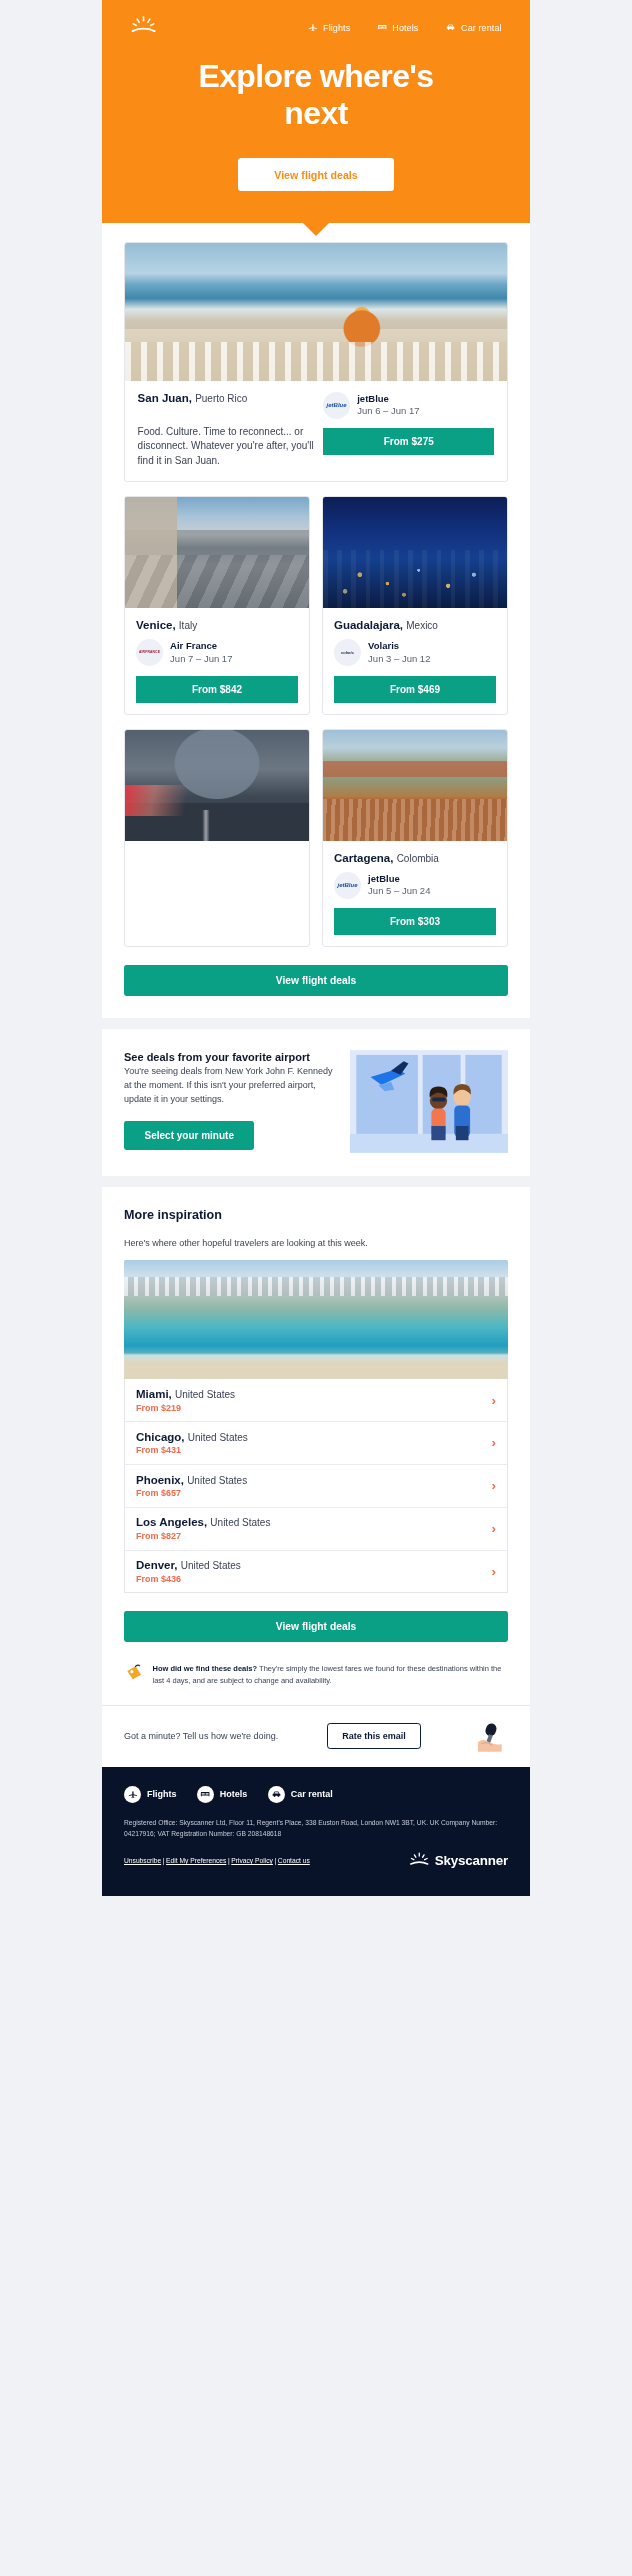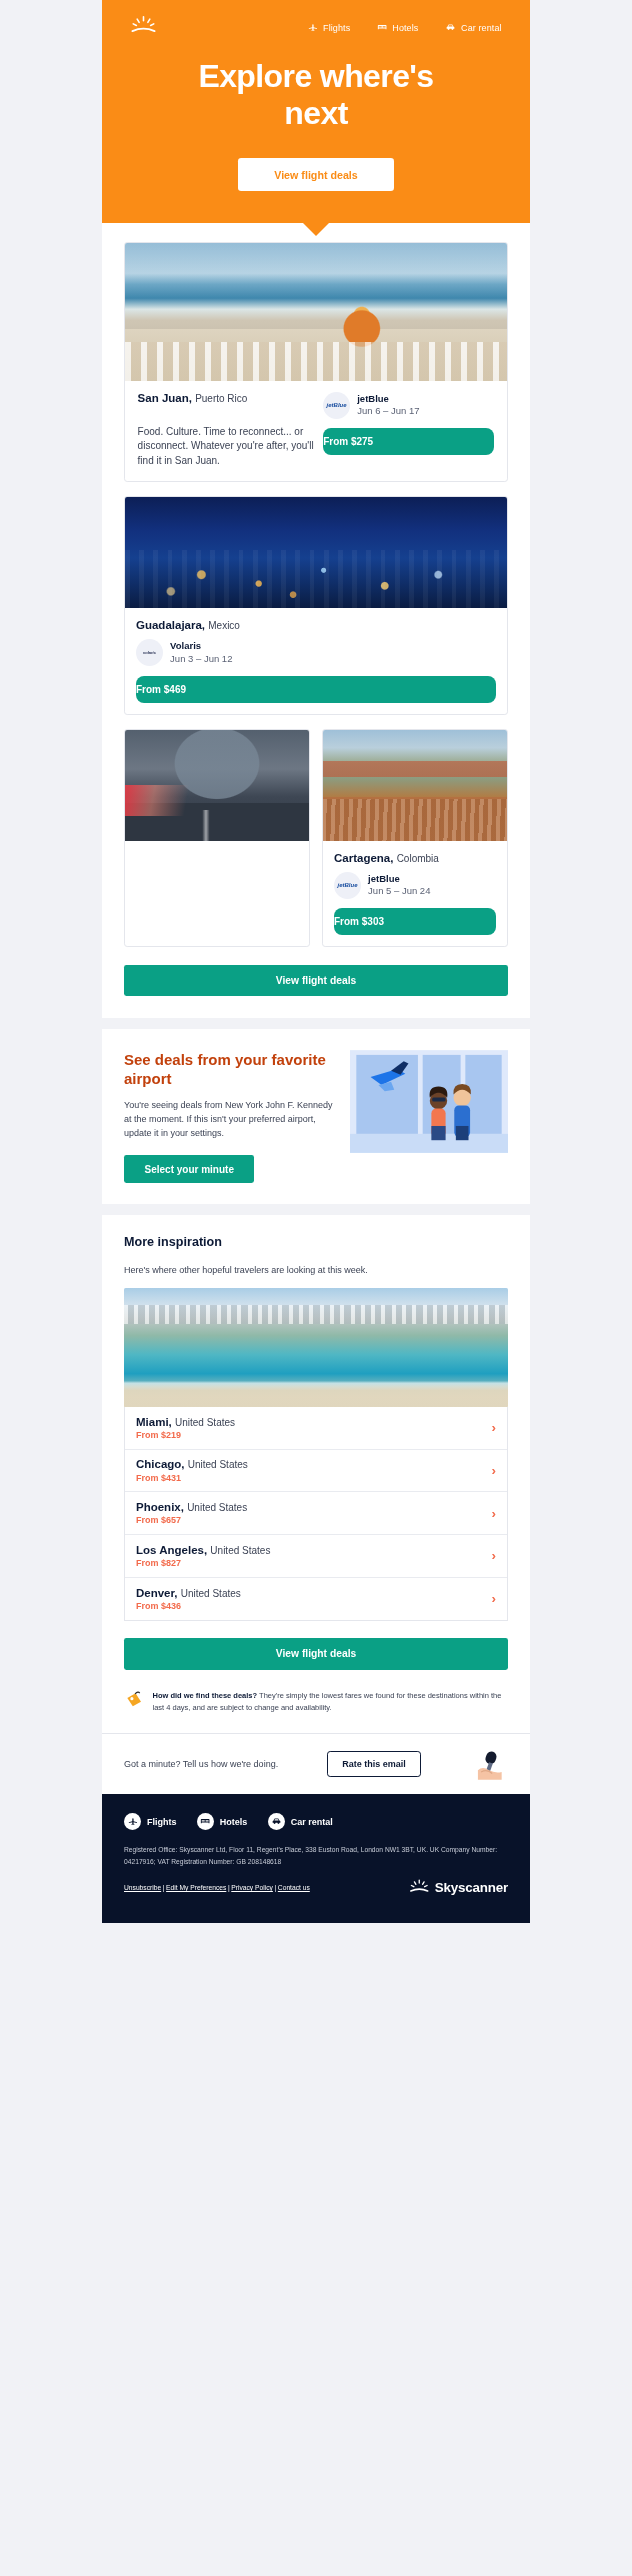--- a/index.html
+++ b/index.html
@@ -114,24 +114,25 @@
   .airline-logo.volaris { color: #2a3356; font-size: 4px; font-style: italic; }
   .airline-logo.aa { color: #4a5a76; font-size: 2.8px; }
   .airline-info { line-height: 1.3; }
   .airline-name { font-size: 9.5px; font-weight: bold; color: #0d1a36; }
   .airline-dates { font-size: 9.5px; color: #5b6275; }
 
   .price-btn {
     display: block;
     background: #0aa085;
     color: #fff;
+    text-align: center;
     font-size: 10px;
     font-weight: bold;
     padding: 8px 0;
-    border-radius: 8px;
+    border-radius: 0;
     text-decoration: none;
   }
 
   
   .grid2 { display: flex; gap: 12px; margin-top: 14.2px; }
   .grid2 .card { flex: 1 1 0; min-width: 0; }
   .grid2 .dest-line { margin-bottom: 8px; }
 
   
   .wide-btn-wrap { padding: 17.4px 22px 22px 22px; }
@@ -144,22 +145,22 @@
     font-weight: bold;
     padding: 10.3px 0;
     border-radius: 2.4px;
     text-decoration: none;
   }
 
   
   .airport-sec { display: flex; padding: 20.5px 22px 20.5px 22px; gap: 11px; }
   .airport-left { flex: 1 1 0; min-width:0; }
   .airport-title {
-    font-size: 15px; font-weight: bold; color: #c2410c;
-    line-height: 1.3; margin-bottom: 10px; max-width: 245px;
+    font-size: 11px; font-weight: bold; color: #0f172a;
+    line-height: 1.3; margin-bottom: 1px; max-width: 245px;
   }
   .airport-text { font-size: 9px; line-height: 1.55; color: #3b4254; margin-bottom: 14.2px; max-width: 253px;}
   .airport-btn {
     display: inline-block; background: #0aa085; color: #fff;
     font-size: 10px; font-weight: bold; padding: 8.7px 20.5px;
     border-radius: 2.4px; text-decoration: none;
   }
   .airport-illus { width: 158px; flex: 0 0 158px; position: relative; }
 
   
@@ -303,20 +304,43 @@
                 <div class="airline-name">jetBlue</div>
                 <div class="airline-dates">Jun 6 – Jun 17</div>
               </div>
             </div>
             <a class="price-btn" href="#">From $275</a>
           </div>
         </div>
       </div>
 
       <div class="grid2">
+        <div class="card">
+          <div class="card-img">
+            <div class="ph" style="background:linear-gradient(to bottom,#7aa7c9 0%,#a8c4d8 18%,#c9cfd2 34%,#6f7c86 46%,#8d959b 62%,#5e686f 100%);"></div>
+            <div class="ph" style="background:
+               linear-gradient(to right, rgba(190,180,165,.9) 0 28%, transparent 28%),
+               linear-gradient(to bottom, transparent 30%, rgba(120,125,130,.55) 30%);"></div>
+            <div class="ph" style="background:repeating-linear-gradient(115deg, rgba(255,255,255,.12) 0 11px, rgba(0,0,0,.07) 11px 22px); top:52%;"></div>
+          </div>
+          <div class="card-body">
+            <div class="dest-line">
+              <span class="dest-name">Venice,</span>
+              <span class="dest-country">Italy</span>
+            </div>
+            <div class="airline-row">
+              <div class="airline-logo af">AIRFRANCE</div>
+              <div class="airline-info">
+                <div class="airline-name">Air France</div>
+                <div class="airline-dates">Jun 7 – Jun 17</div>
+              </div>
+            </div>
+            <a class="price-btn" href="#">From $842</a>
+          </div>
+        </div>
 
         <div class="card">
           <div class="card-img">
             <div class="ph" style="background:linear-gradient(to bottom,#0c1f56 0%,#12307e 30%,#15408f 55%,#0a1c42 100%);"></div>
             <div class="ph" style="background:
                radial-gradient(circle at 20% 70%, rgba(255,200,90,.75) 0 1.2%, transparent 1.6%),
                radial-gradient(circle at 35% 78%, rgba(255,190,80,.8) 0 1%, transparent 1.4%),
                radial-gradient(circle at 52% 66%, rgba(170,220,255,.8) 0 1%, transparent 1.4%),
                radial-gradient(circle at 68% 80%, rgba(255,210,110,.8) 0 1.2%, transparent 1.6%),
                radial-gradient(circle at 82% 70%, rgba(200,230,255,.7) 0 1%, transparent 1.4%),

